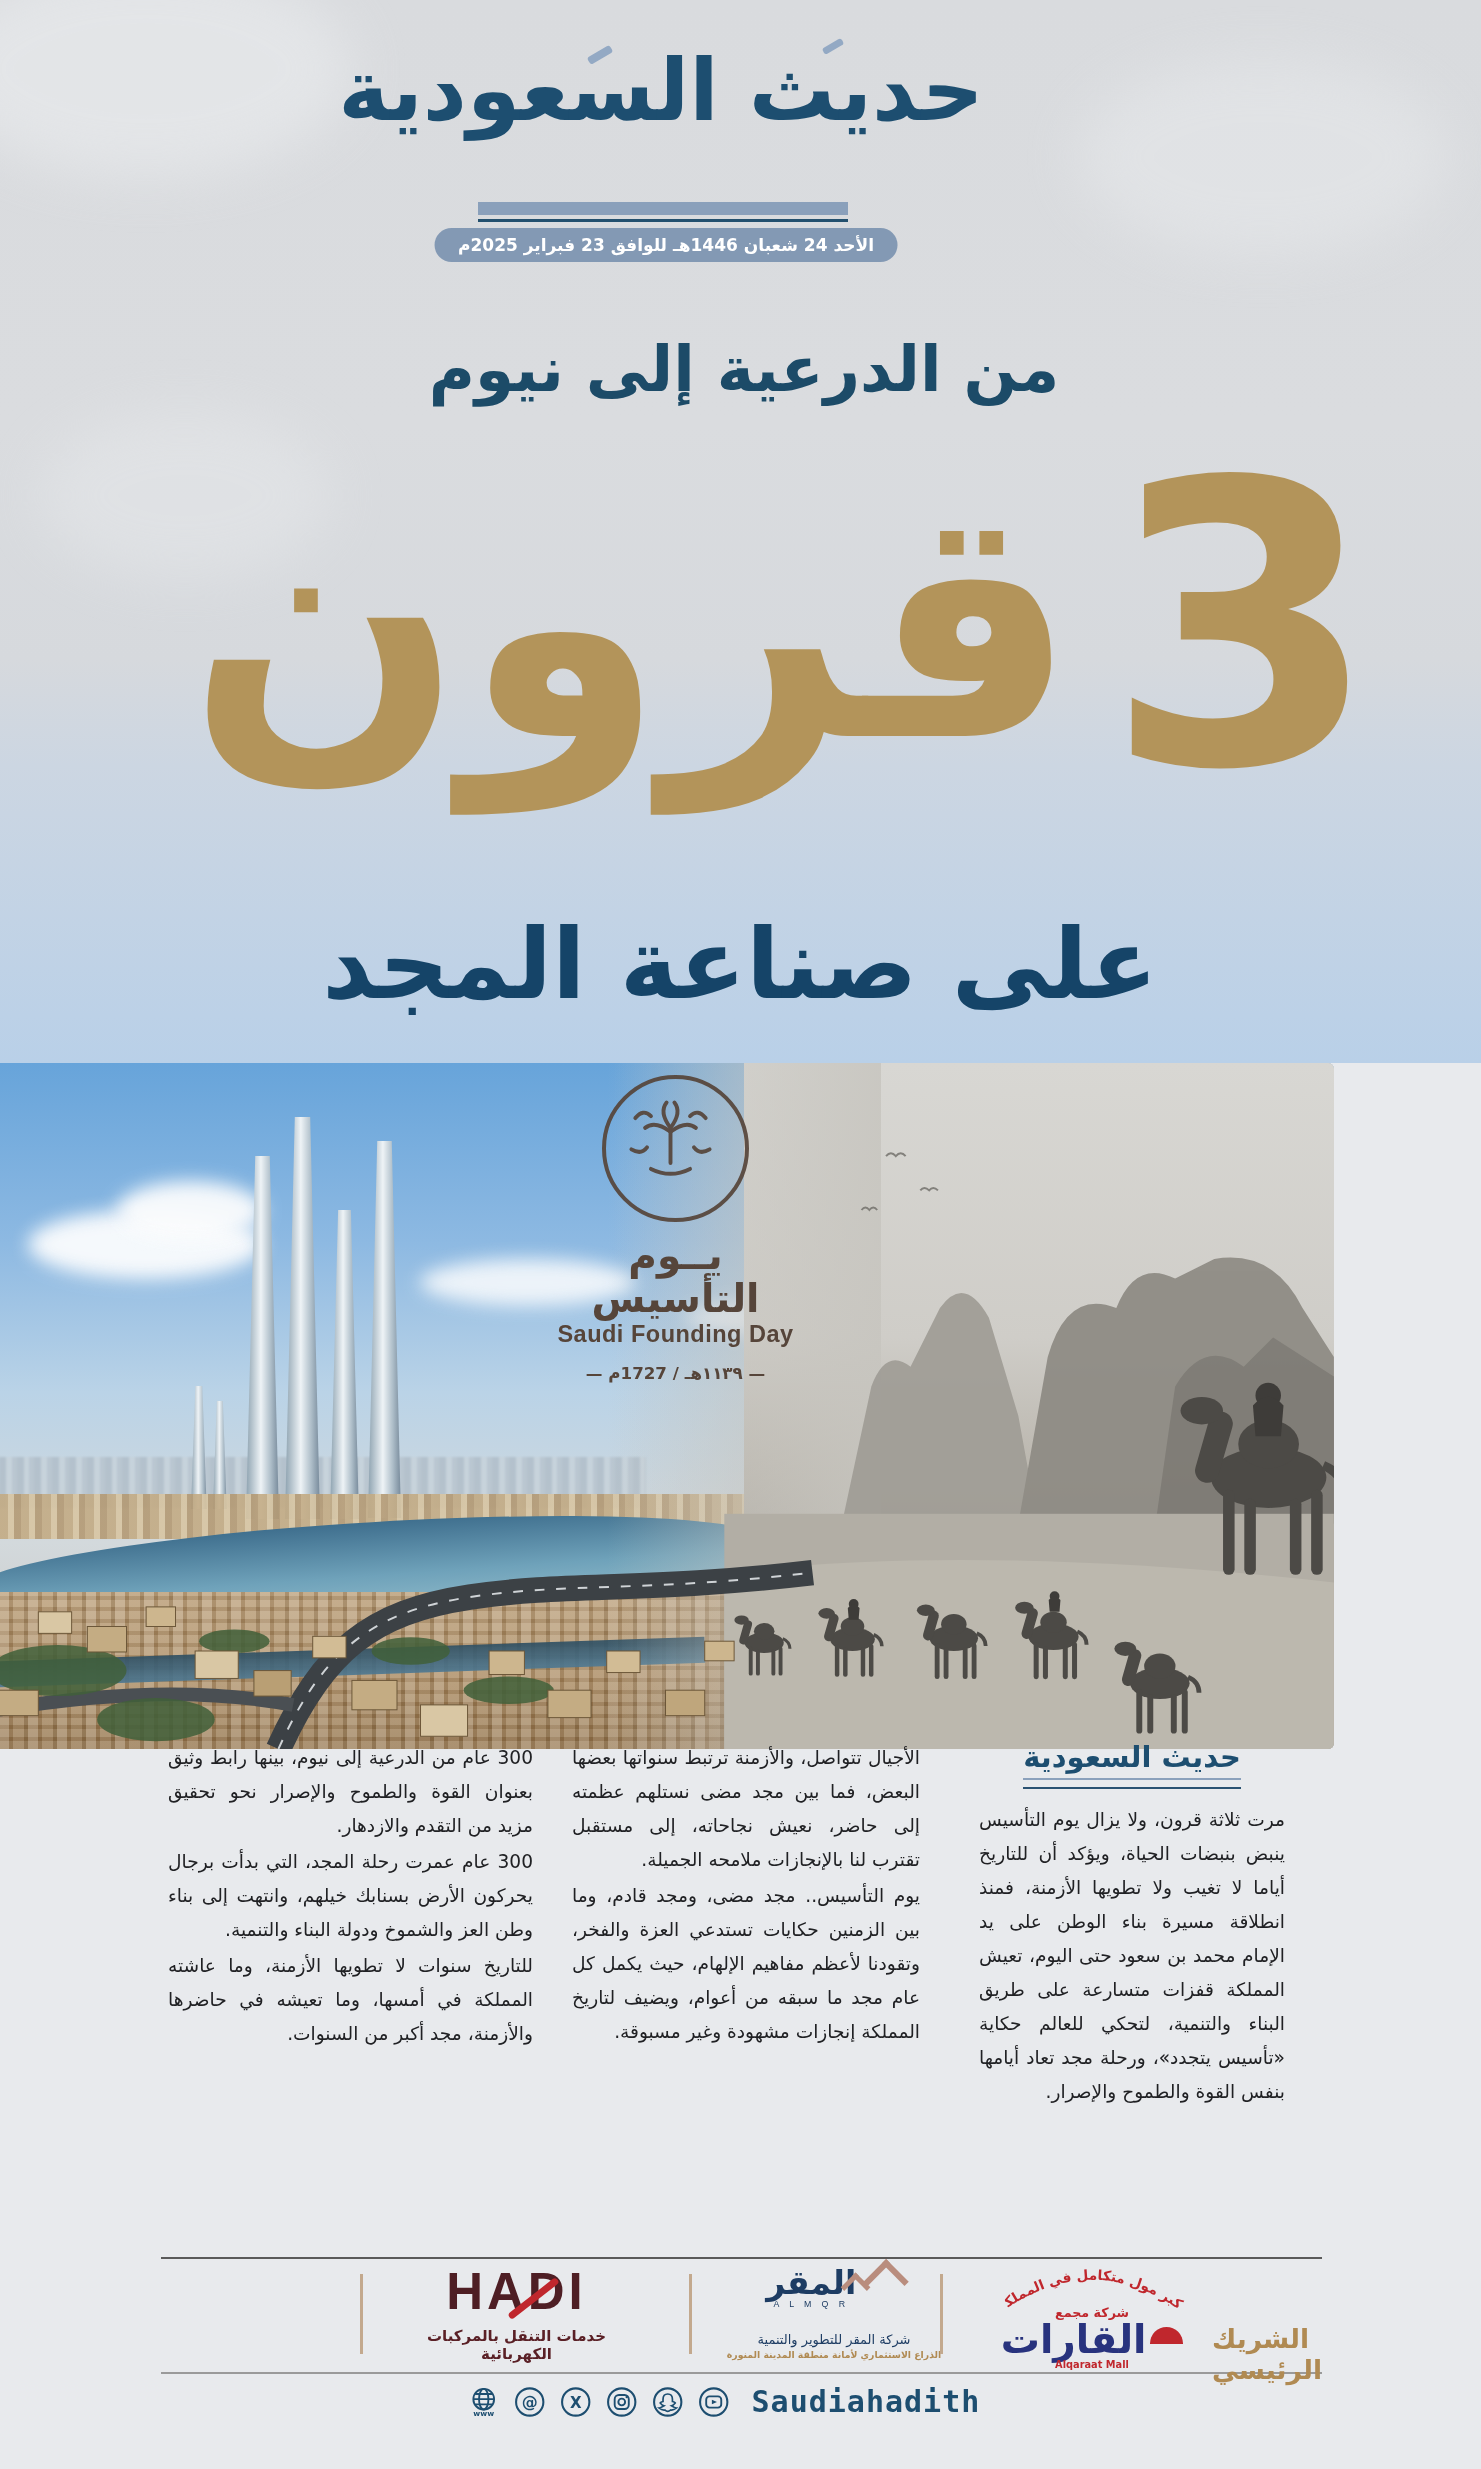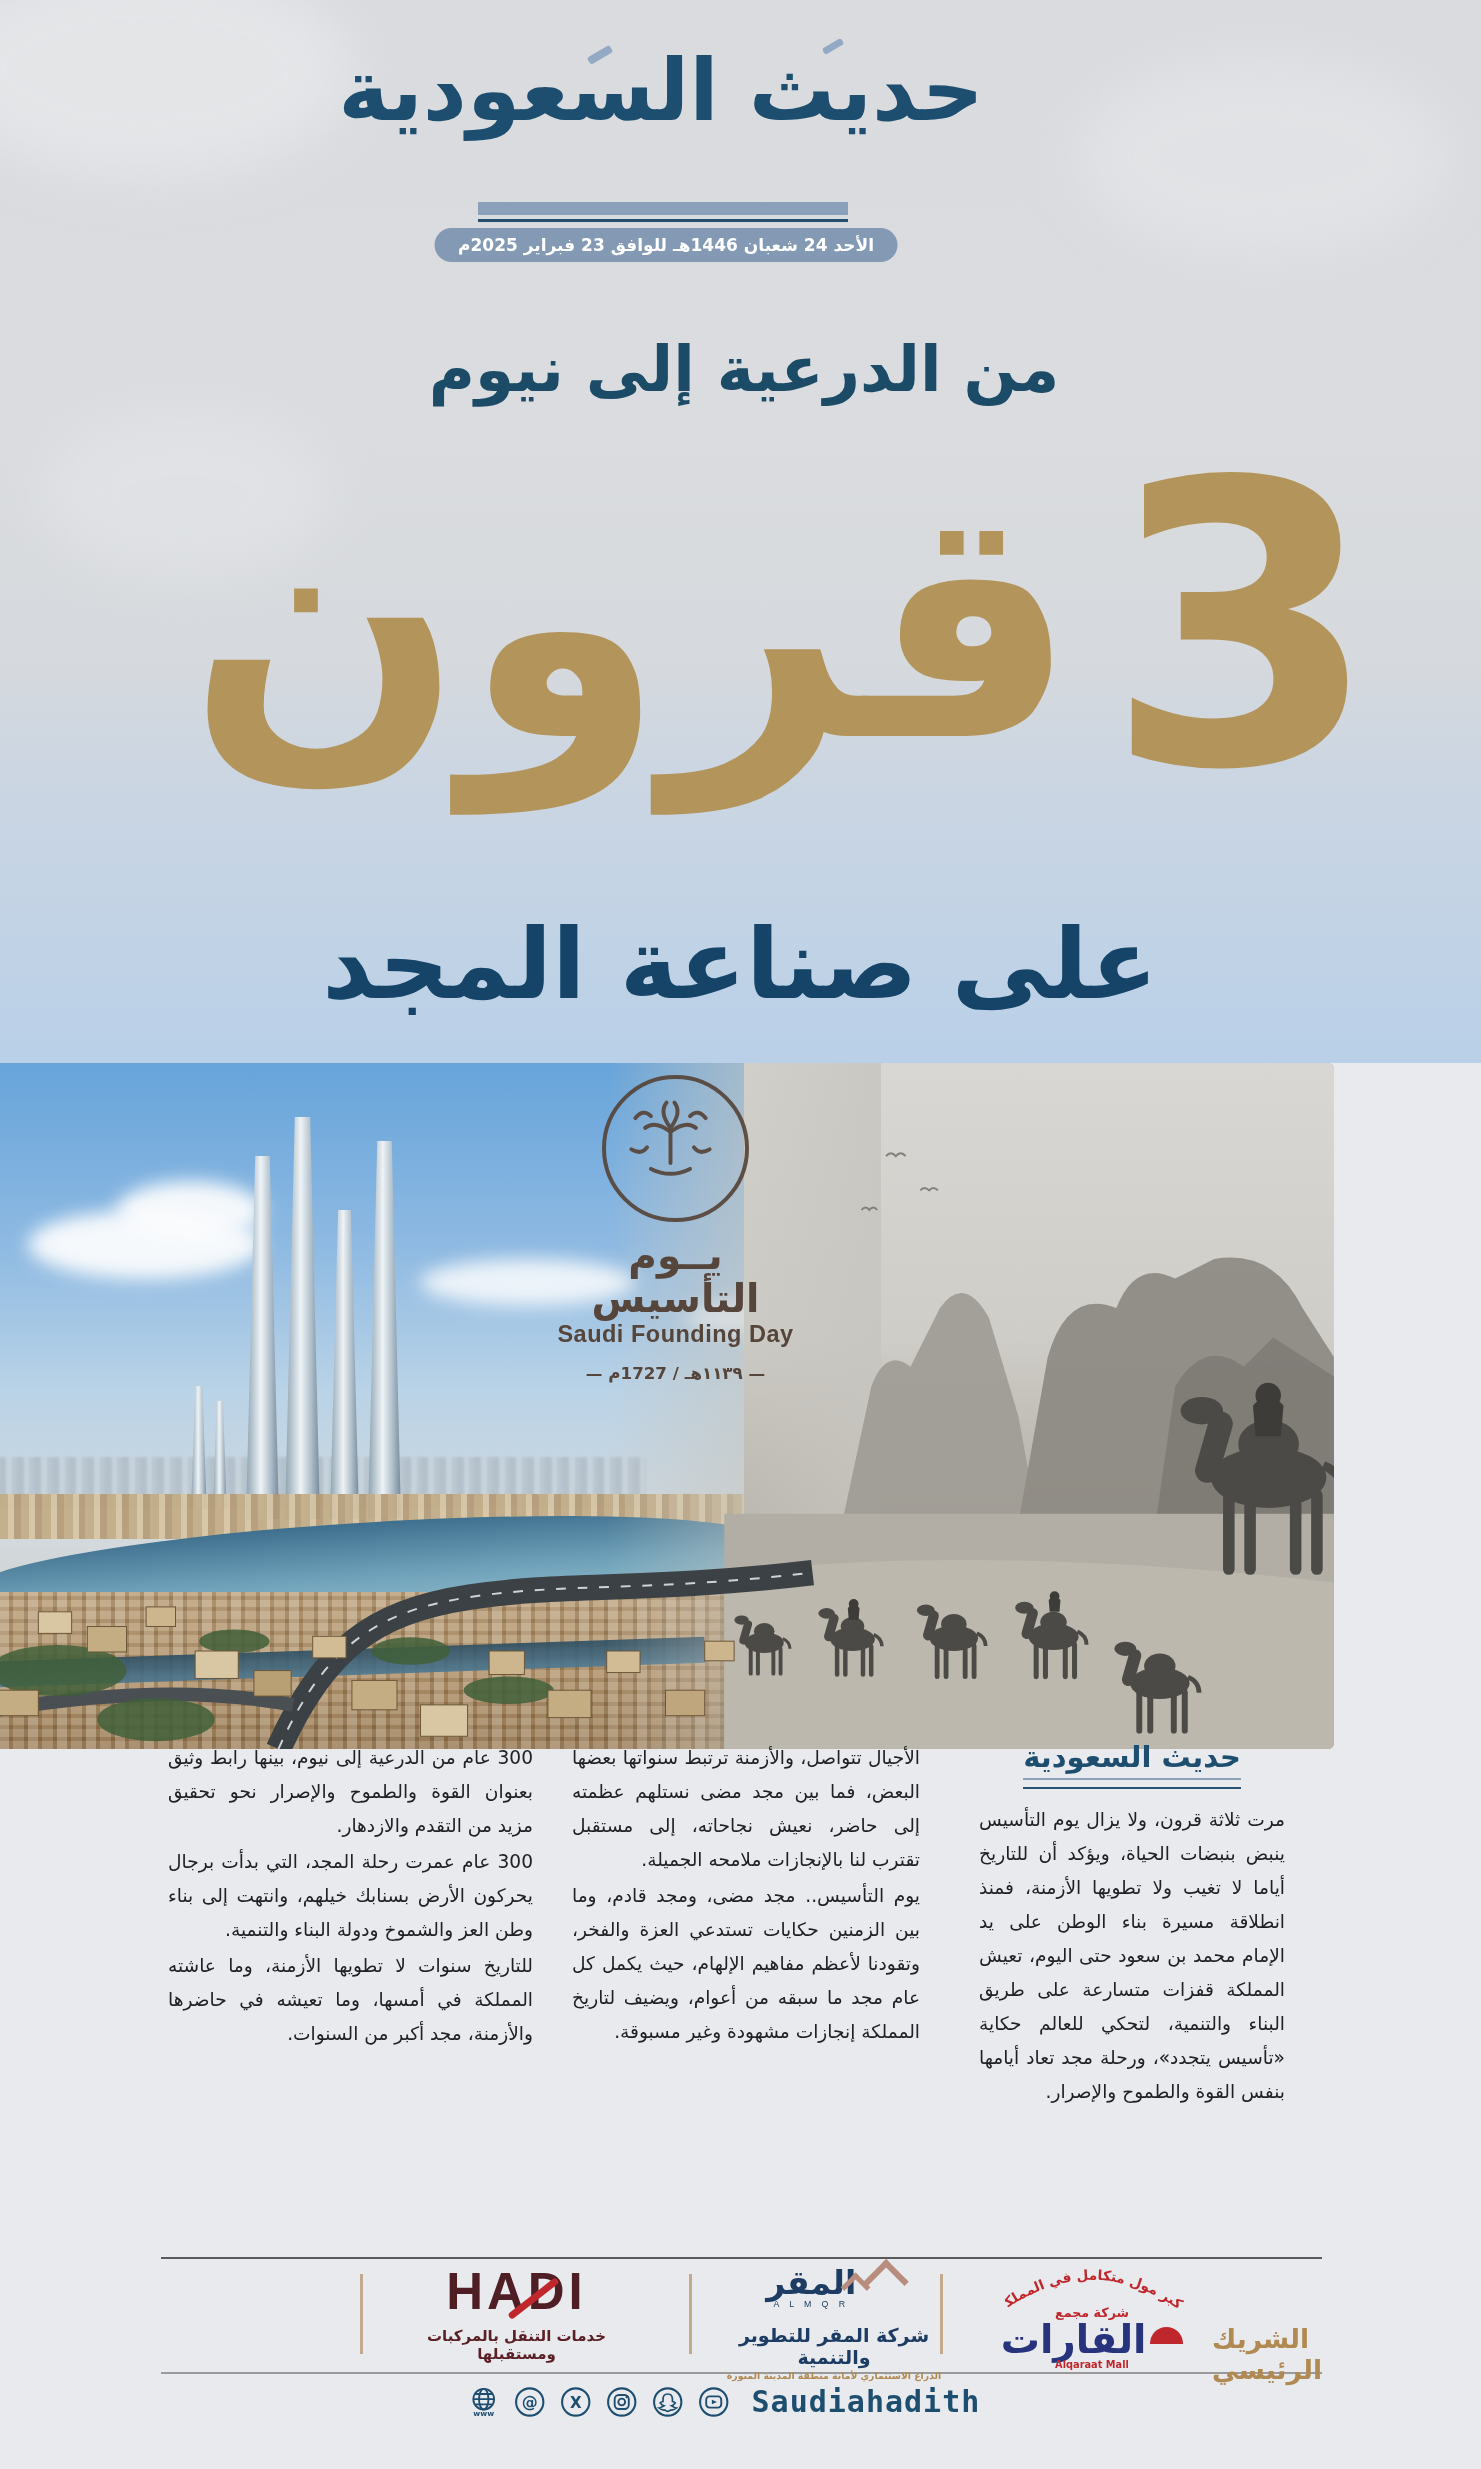--- a/index.html
+++ b/index.html
@@ -92,21 +92,21 @@
   .hadi .swoosh{position:absolute;left:57px;top:29px;width:61px;height:6.9px;background:#c0272d;
                 border-radius:3.9px;transform:rotate(-38deg);}
   .hadi .tagline{margin-top:9.8px;font-size:15px;font-weight:bold;color:#5a2026;}
   .almqr{left:727px;width:216px;text-align:center;color:#1d3c63;}
   .almqr .row{display:flex;direction:rtl;justify-content:center;align-items:flex-start;gap:7.8px;}
   .almqr .ar{font-size:33px;font-weight:bold;line-height:1;}
   .almqr .letters{font-size:8.8px;letter-spacing:3.9px;color:#1d3c63;font-family:"Liberation Sans",sans-serif;}
   .chev{width:25.5px;height:25.5px;border:6.9px solid #b98d7e;border-left:none;border-bottom:none;
         transform:rotate(-45deg);display:inline-block;}
   .chev.small{width:15.7px;height:15.7px;border-width:5.9px;margin-left:-19.6px;}
-  .almqr .l1{font-size:19px;font-weight:bold;margin-top:15px;}
+  .almqr .l1{font-size:13px;font-weight:normal;margin-top:23px;}
   .almqr .l2{font-size:9.3px;color:#b08a52;font-weight:bold;margin-top:2px;}
   .qarat{left:990px;width:206px;text-align:center;}
   .qarat .arc{display:block;margin:0 auto;}
   .qarat .l1{font-size:12.7px;color:#c0272d;font-weight:bold;margin-top:-5.9px;}
   .qarat .name-row{display:flex;direction:rtl;justify-content:center;align-items:center;gap:3.9px;}
   .qarat .ar{font-size:39px;font-weight:bold;color:#28337e;line-height:1;}
   .umb{width:33px;height:16.7px;border-radius:33px 33px 0 0;background:#c0272d;position:relative;top:-3.9px;}
   .qarat .en{font-size:9.8px;color:#c0272d;font-weight:bold;}
   .partner{top:2296px;left:1213px;width:137px;text-align:left;font-size:26.5px;font-weight:bold;color:#b08a52;margin-top:27px;}
 
@@ -286,21 +286,21 @@
   <div class="abs footer-line-bottom"></div>
 
 
   <div class="vsep" style="left:361px;"></div>
 
   <div class="sponsor hadi">
     <span class="mark">
       <span>HADI</span>
       <span class="swoosh"></span>
     </span>
-    <div class="tagline">خدمات التنقل بالمركبات ومستقبلها</div>
+    <div class="tagline">خدمات التنقل بالمركبات الكهربائية</div>
   </div>
 
   <div class="vsep" style="left:690px;"></div>
 
   <div class="sponsor almqr">
     <div class="row">
       <span style="white-space:nowrap;">
         <span class="chev"></span>
         <span class="chev small"></span>
       </span>

